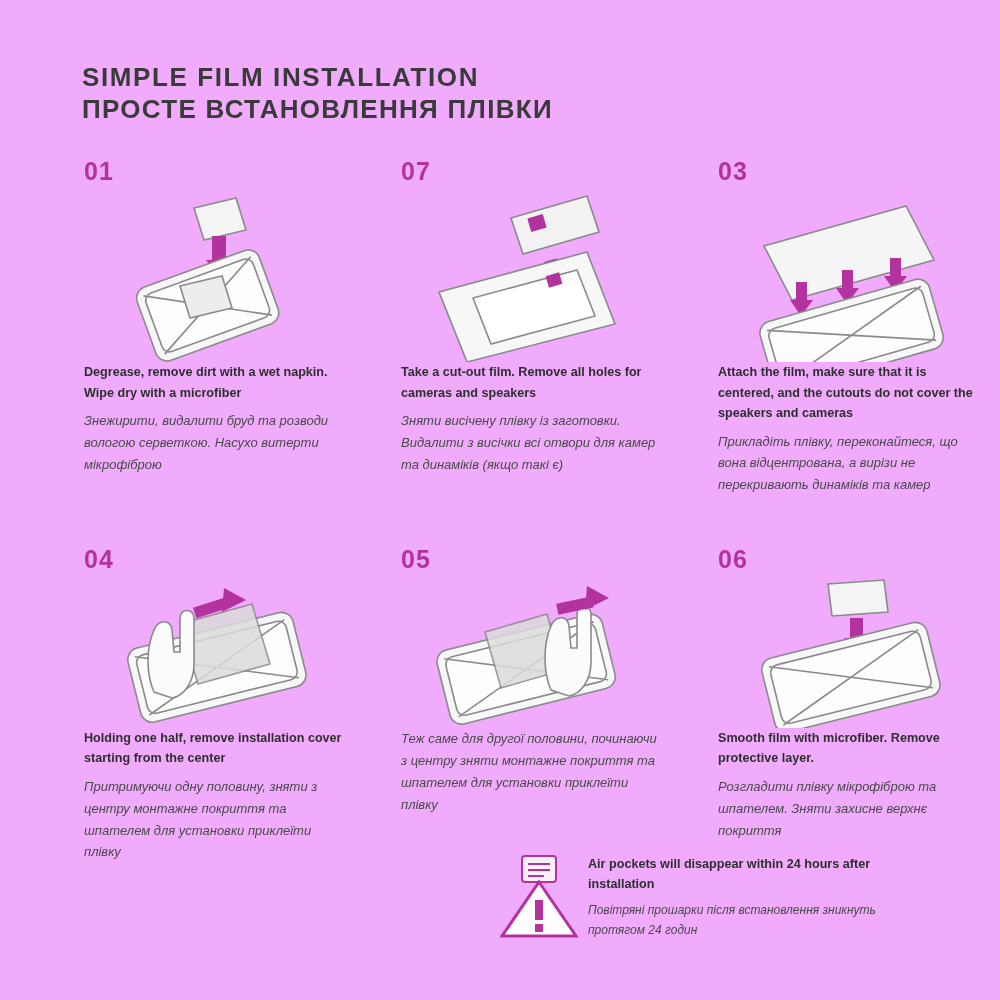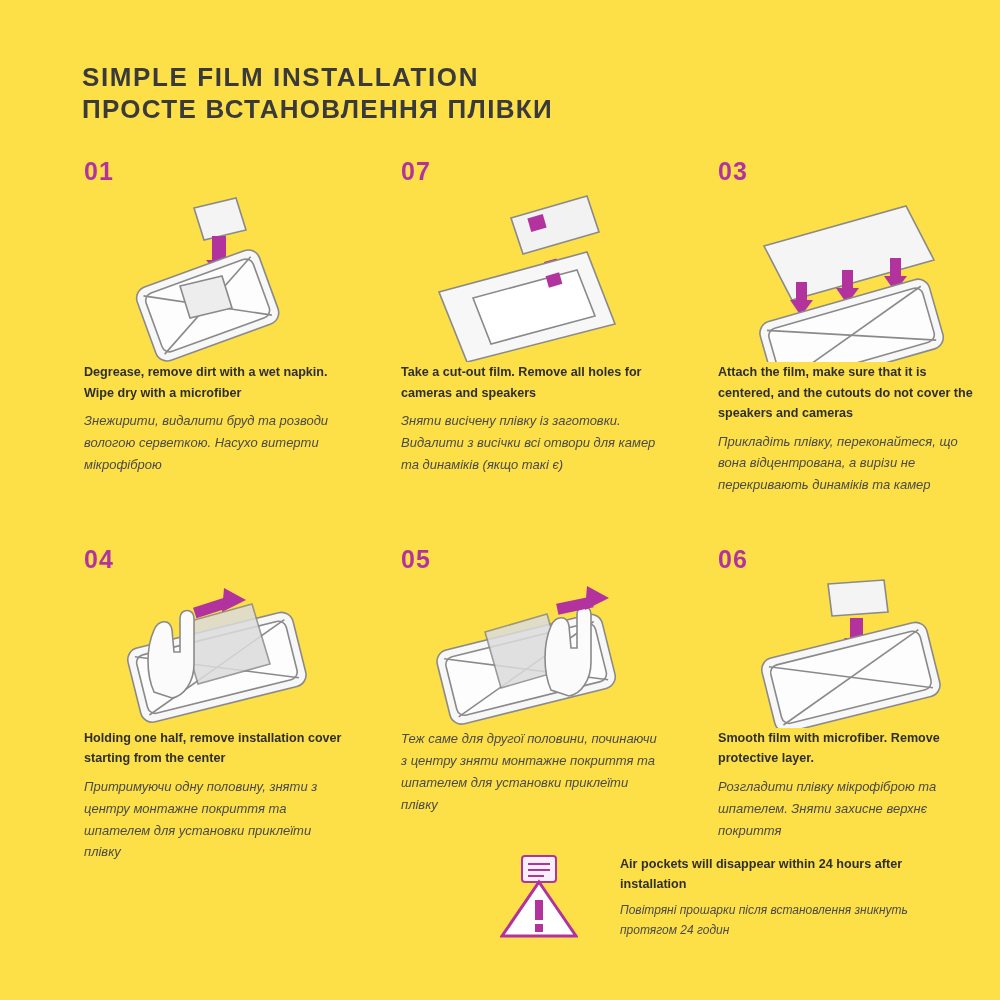--- a/index.html
+++ b/index.html
@@ -11,21 +11,21 @@
     width: 1000px;
     height: 1000px;
     font-family: "Liberation Sans", sans-serif;
     color: #2b2b2b;
     overflow: hidden;
   }
   .sheet {
     position: relative;
     width: 1000px;
     height: 1000px;
-    background: #fde047;
+    background: #f0abfc;
     box-sizing: border-box;
     padding: 62px 70px 40px 70px;
   }
 
   
   .header {
     margin-left: 12px;
     margin-bottom: 28px;
   }
   .title-en {
@@ -84,21 +84,20 @@
   .row2 .art { height: 150px; }
 
   
   .footer {
     position: absolute;
     left: 500px;
     bottom: 58px;
     width: 420px;
     display: flex;
     align-items: flex-start;
-    gap: 32px;
   }
   .footer-icon {
     width: 78px;
     flex: 0 0 78px;
     margin-right: 10px;
     margin-top: 2px;
   }
   .footer-text { padding-top: 4px; }
   .footer-en {
     font-size: 12.6px;

